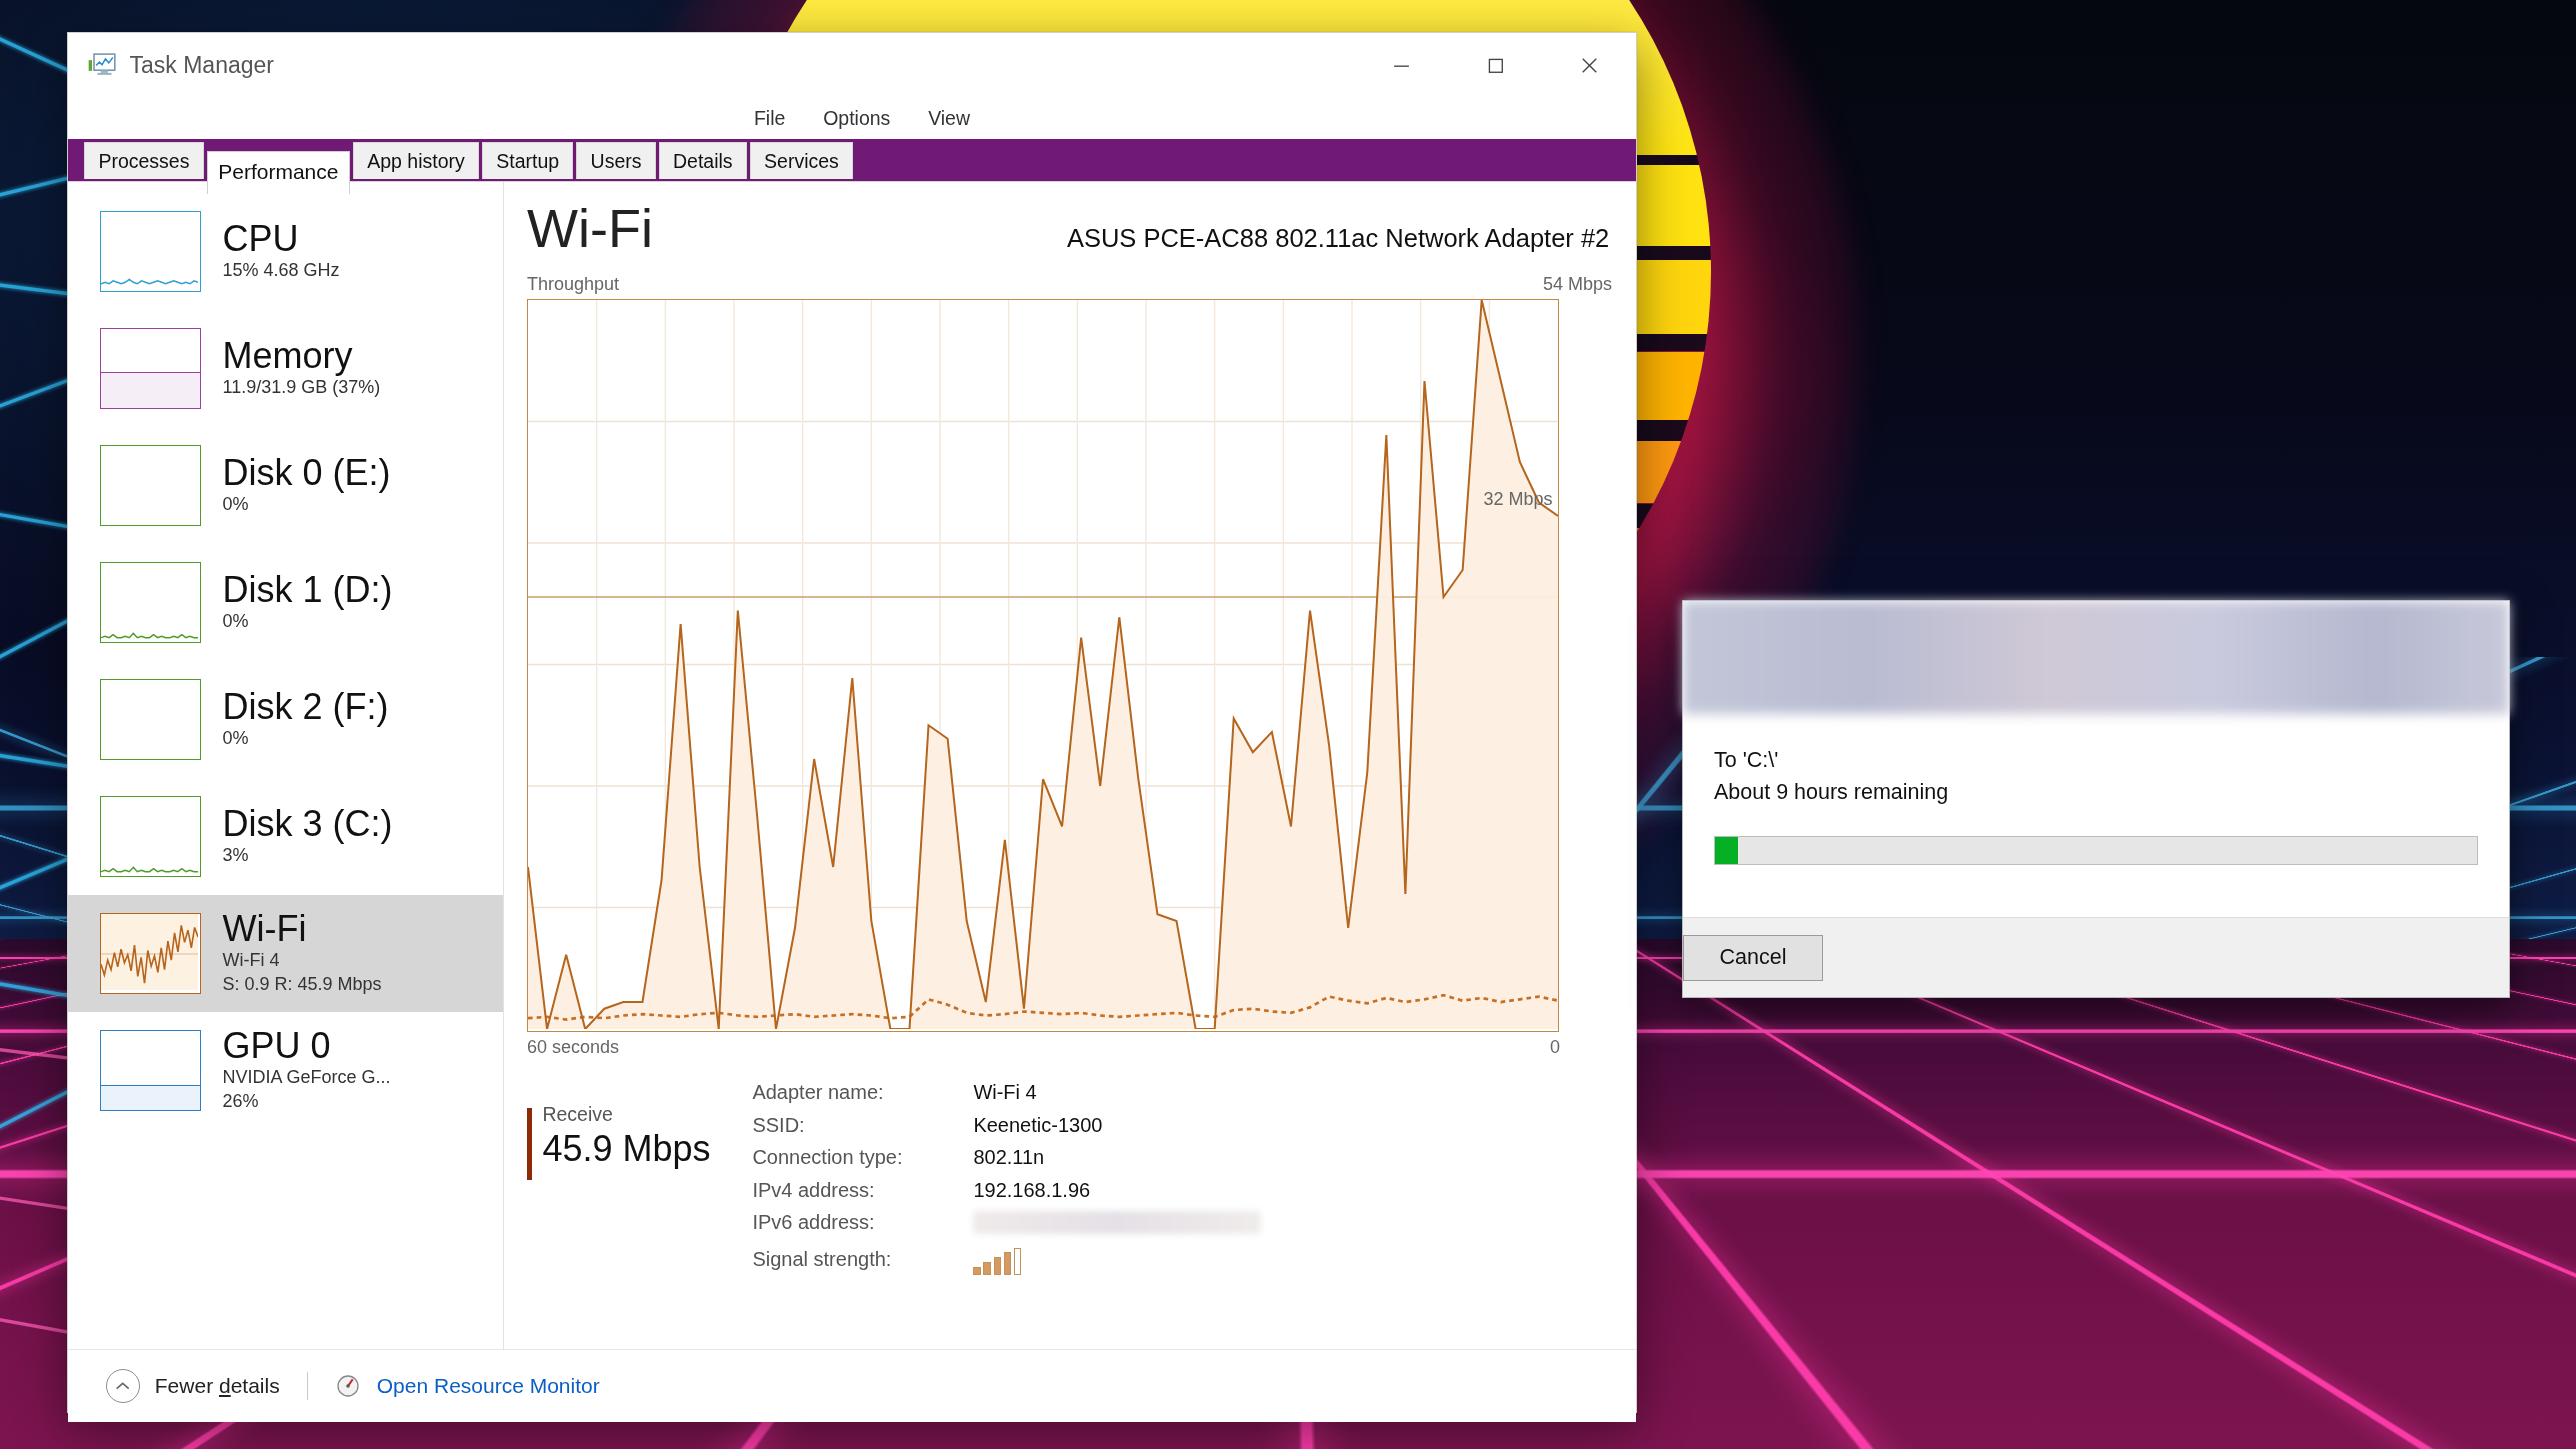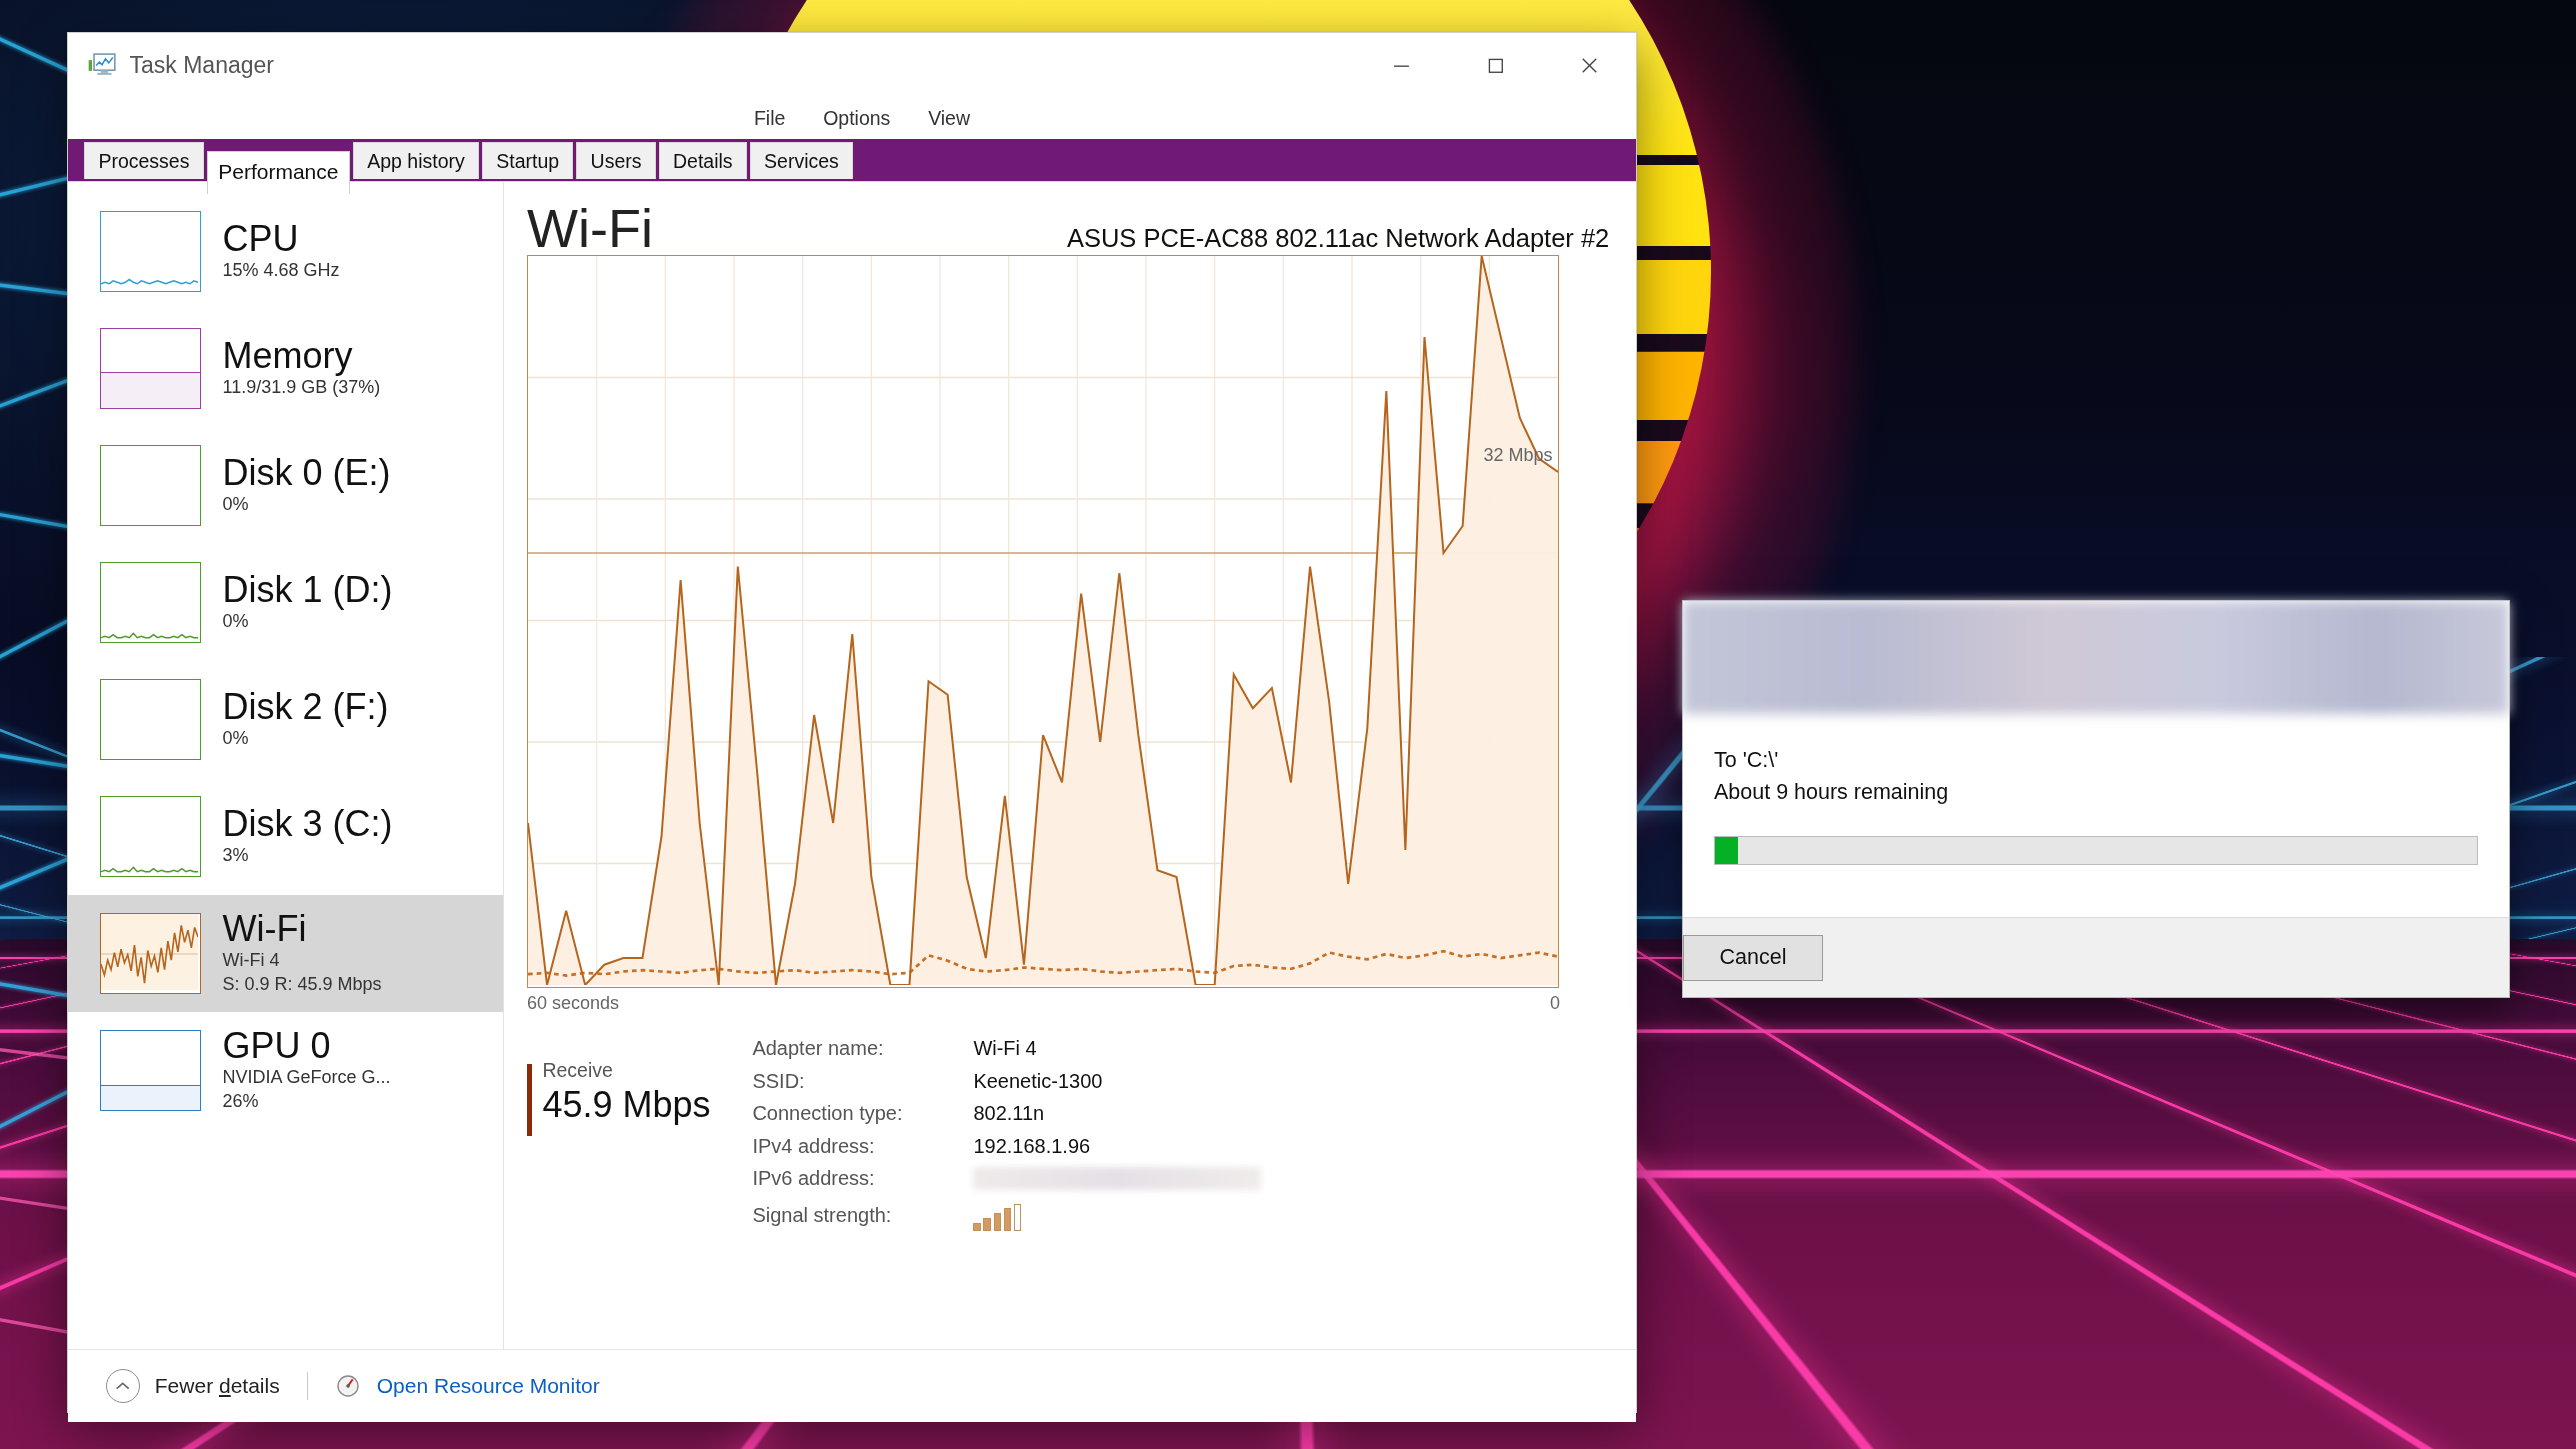--- a/index.html
+++ b/index.html
@@ -327,20 +327,24 @@
           </div>
         </div>
       </div>
 
     <div class="main">
       <div class="main-head">
         <div class="main-title">Wi-Fi</div>
         <div class="main-adapter">ASUS PCE-AC88 802.11ac Network Adapter #2</div>
       </div>
 
+      <div class="chart-labels">
+        <span>Throughput</span>
+        <span>54 Mbps</span>
+      </div>
 
       <div class="chart-box">
         <svg id="chart" width="1030" height="729" viewBox="0 0 1536 1086" preserveAspectRatio="none">
             <line x1="0" y1="181.0" x2="1536" y2="181.0" stroke="#efe2d2" stroke-width="2"></line>
             <line x1="0" y1="362.0" x2="1536" y2="362.0" stroke="#efe2d2" stroke-width="2"></line>
             <line x1="0" y1="543.0" x2="1536" y2="543.0" stroke="#efe2d2" stroke-width="2"></line>
             <line x1="0" y1="724.0" x2="1536" y2="724.0" stroke="#efe2d2" stroke-width="2"></line>
             <line x1="0" y1="905.0" x2="1536" y2="905.0" stroke="#efe2d2" stroke-width="2"></line>
             <line x1="102.4" y1="0" x2="102.4" y2="1086" stroke="#f3e7da" stroke-width="2"></line>
             <line x1="204.8" y1="0" x2="204.8" y2="1086" stroke="#f3e7da" stroke-width="2"></line>

